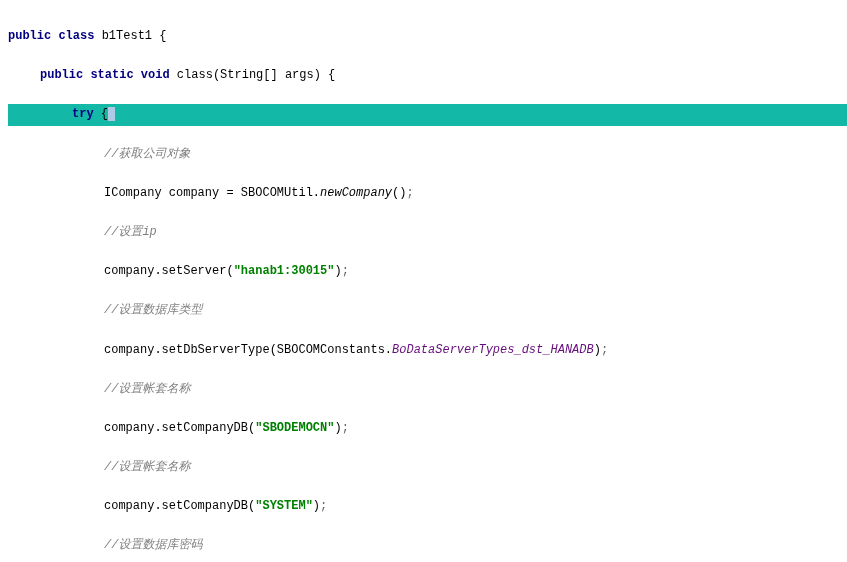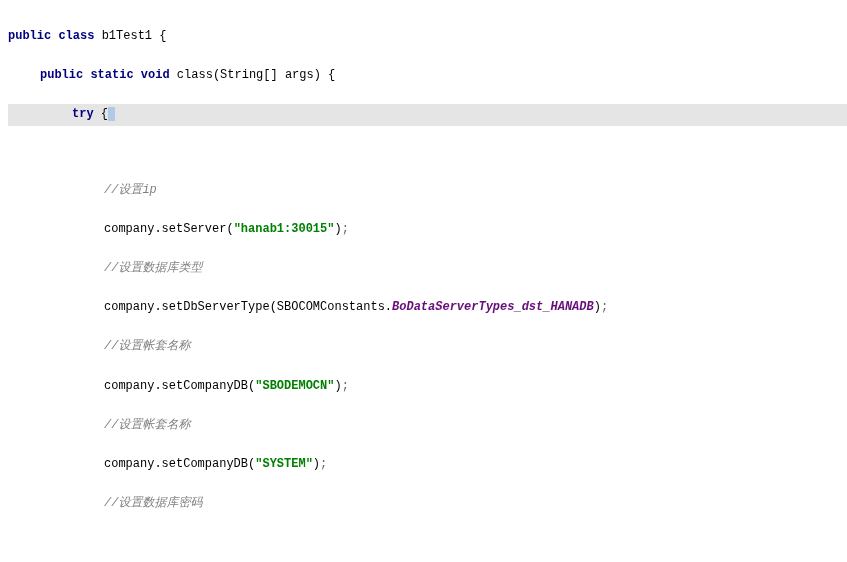--- a/index.html
+++ b/index.html
@@ -13,29 +13,29 @@
   height: 562px;
   overflow: hidden;
   padding: 8px 0 0 8px;
 }
 .code-line {
   white-space: pre;
   padding: 1px 0;
   min-height: 18px;
 }
 .highlighted {
-  background: #e5e5e5;
+  background: #14b8a6;
 }
 .comment { color: #808080; font-style: italic; }
 .keyword { color: #000080; font-weight: bold; }
 .class-name { color: #000000; }
 .method-name { color: #000000; }
 .static-call { color: #000000; font-style: italic; }
 .string { color: #008000; font-weight: bold; }
-.constant { color: #660e7a; font-weight: bold; font-style: italic; text-align: center; }
+.constant { color: #660e7a; font-weight: normal; font-style: italic; text-align: center; }
 .plain { color: #000000; }
 .semicolon { color: #666666; }
 .cursor-block {
   background: #b0c9e6;
   display: inline-block;
   width: 7px;
   height: 14px;
   vertical-align: text-bottom;
 }
 .indent-1 { padding-left: 0px; }
@@ -57,21 +57,23 @@
   <div class="code-line blank"></div>
 
   <div class="code-line indent-2"><span class="keyword">public</span><span class="plain"> </span><span class="keyword">static</span><span class="plain"> </span><span class="keyword">void</span><span class="plain"> </span><span class="method-name">class</span><span class="plain">(String[] args)</span><span class="plain"> </span><span class="plain">{</span></div>
 
   <div class="code-line blank"></div>
 
   <div class="code-line indent-3 highlighted"><span class="keyword">try</span><span class="plain"> </span><span class="plain">{</span><span class="cursor-block"></span></div>
 
   <div id="body-lines">
       <div class="code-line blank"></div>
+      <div class="code-line indent-4"><span class="comment">//获取公司对象</span></div>
       <div class="code-line blank"></div>
+      <div class="code-line indent-4"><span class="plain">ICompany company = SBOCOMUtil.</span><span class="static-call">newCompany</span><span class="plain">()</span><span class="semicolon">;</span></div>
       <div class="code-line blank"></div>
       <div class="code-line indent-4"><span class="comment">//设置ip</span></div>
       <div class="code-line blank"></div>
       <div class="code-line indent-4"><span class="plain">company.setServer(</span><span class="string">"hanab1:30015"</span><span class="plain">)</span><span class="semicolon">;</span></div>
       <div class="code-line blank"></div>
       <div class="code-line indent-4"><span class="comment">//设置数据库类型</span></div>
       <div class="code-line blank"></div>
       <div class="code-line indent-4"><span class="plain">company.setDbServerType(SBOCOMConstants.</span><span class="constant">BoDataServerTypes_dst_HANADB</span><span class="plain">)</span><span class="semicolon">;</span></div>
       <div class="code-line blank"></div>
       <div class="code-line indent-4"><span class="comment">//设置帐套名称</span></div>

